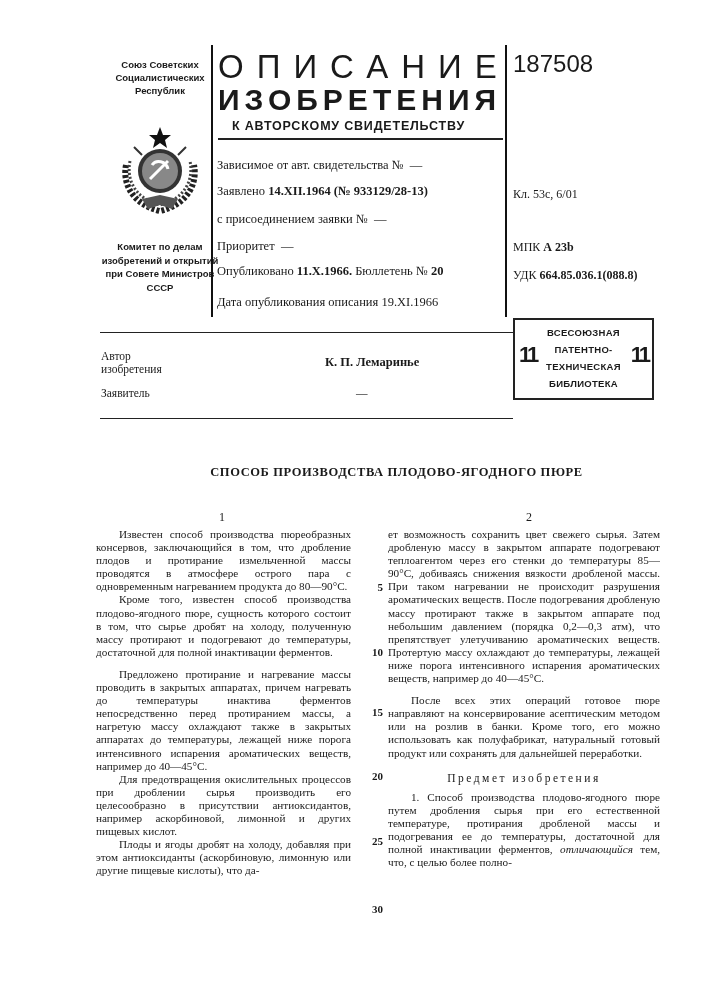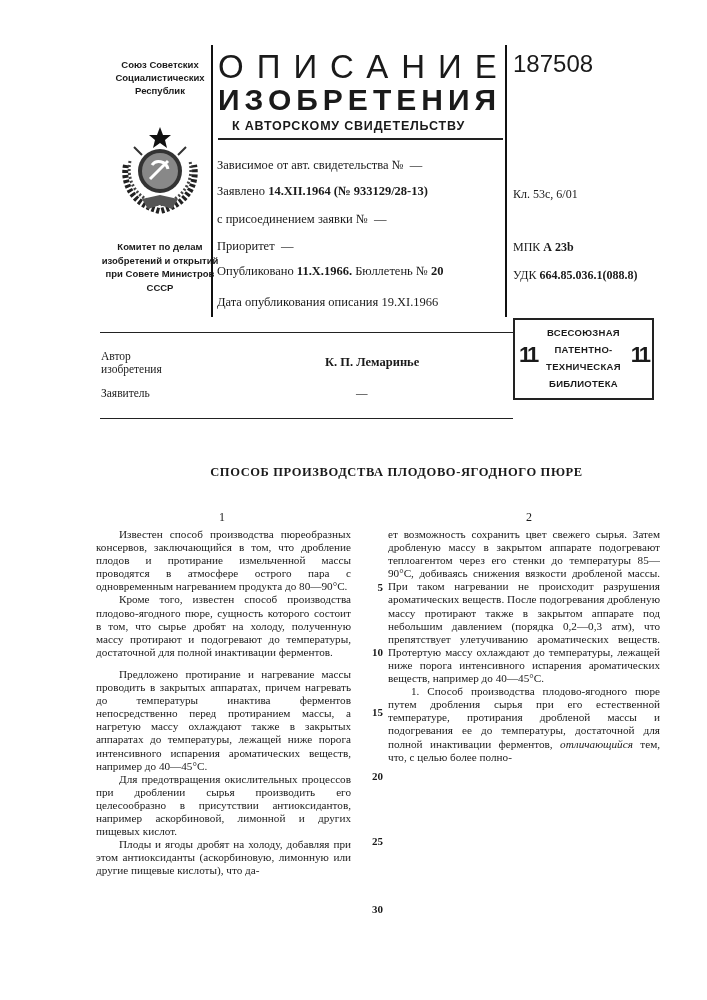--- a/index.html
+++ b/index.html
@@ -158,14 +158,16 @@
 
 <div class="lnum" style="top:581px;">5</div>
 <div class="lnum" style="top:646px;">10</div>
 <div class="lnum" style="top:706px;">15</div>
 <div class="lnum" style="top:770px;">20</div>
 <div class="lnum" style="top:835px;">25</div>
 <div class="lnum" style="top:903px;">30</div>
 
 <div class="col" style="left:388px; top:528px; width:272px;">
   <p>ет возможность сохранить цвет свежего сырья. Затем дробленую массу в закрытом аппарате подогревают теплоагентом через его стенки до температуры 85—90°С, добиваясь снижения вязкости дробленой массы. При таком нагревании не происходит разрушения ароматических веществ. После подогревания дробленую массу протирают также в закрытом аппарате под небольшим давлением (порядка 0,2—0,3 атм), что препятствует улетучиванию ароматических веществ. Протертую массу охлаждают до температуры, лежащей ниже порога интенсивного испарения ароматических веществ, например до 40—45°С.</p>
+  <p class="ind gap">После всех этих операций готовое пюре направляют на консервирование асептическим методом или на розлив в банки. Кроме того, его можно использовать как полуфабрикат, натуральный готовый продукт или сохранять для дальнейшей переработки.</p>
+  <div class="subject">Предмет изобретения</div>
   <p class="ind"><span>1. Способ производства плодово-ягодного пюре путем дробления сырья при его естественной температуре, протирания дробленой массы и подогревания ее до температуры, достаточной для полной инактивации ферментов,</span> <span class="ital">отличающийся</span><span> тем, что, с целью более полно-</span></p>
 </div>
 
 </body></html>

